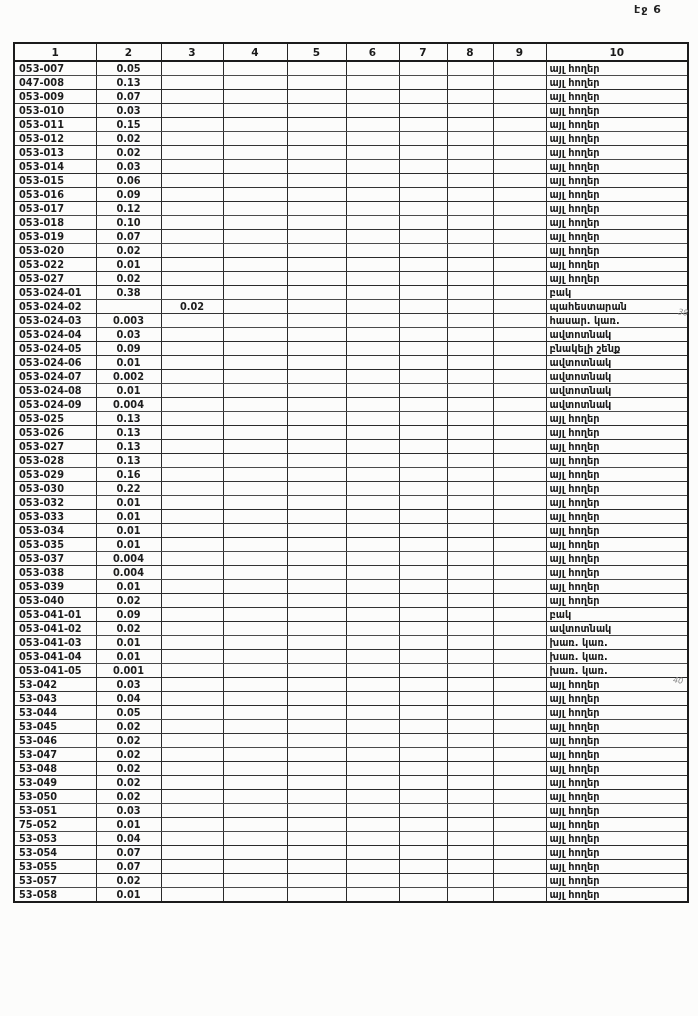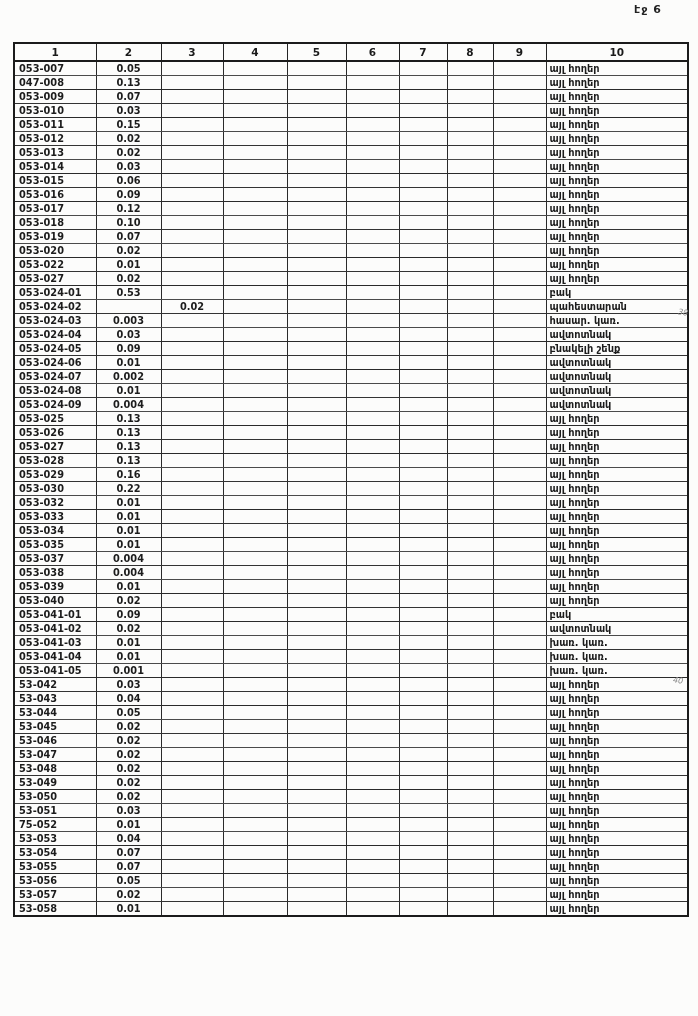--- a/index.html
+++ b/index.html
@@ -267,21 +267,21 @@
         <td class="c4"></td>
         <td class="c5"></td>
         <td class="c6"></td>
         <td class="c7"></td>
         <td class="c8"></td>
         <td class="c9"></td>
         <td class="c10">այլ հողեր</td>
       </tr>
       <tr>
         <td class="c1">053-024-01</td>
-        <td class="c2">0.53</td>
+        <td class="c2">0.38</td>
         <td class="c3"></td>
         <td class="c4"></td>
         <td class="c5"></td>
         <td class="c6"></td>
         <td class="c7"></td>
         <td class="c8"></td>
         <td class="c9"></td>
         <td class="c10">բակ</td>
       </tr>
       <tr>
@@ -760,32 +760,20 @@
         <td class="c5"></td>
         <td class="c6"></td>
         <td class="c7"></td>
         <td class="c8"></td>
         <td class="c9"></td>
         <td class="c10">այլ հողեր</td>
       </tr>
       <tr>
         <td class="c1">53-055</td>
         <td class="c2">0.07</td>
-        <td class="c3"></td>
-        <td class="c4"></td>
-        <td class="c5"></td>
-        <td class="c6"></td>
-        <td class="c7"></td>
-        <td class="c8"></td>
-        <td class="c9"></td>
-        <td class="c10">այլ հողեր</td>
-      </tr>
-      <tr>
-        <td class="c1">53-056</td>
-        <td class="c2">0.05</td>
         <td class="c3"></td>
         <td class="c4"></td>
         <td class="c5"></td>
         <td class="c6"></td>
         <td class="c7"></td>
         <td class="c8"></td>
         <td class="c9"></td>
         <td class="c10">այլ հողեր</td>
       </tr>
       <tr>

